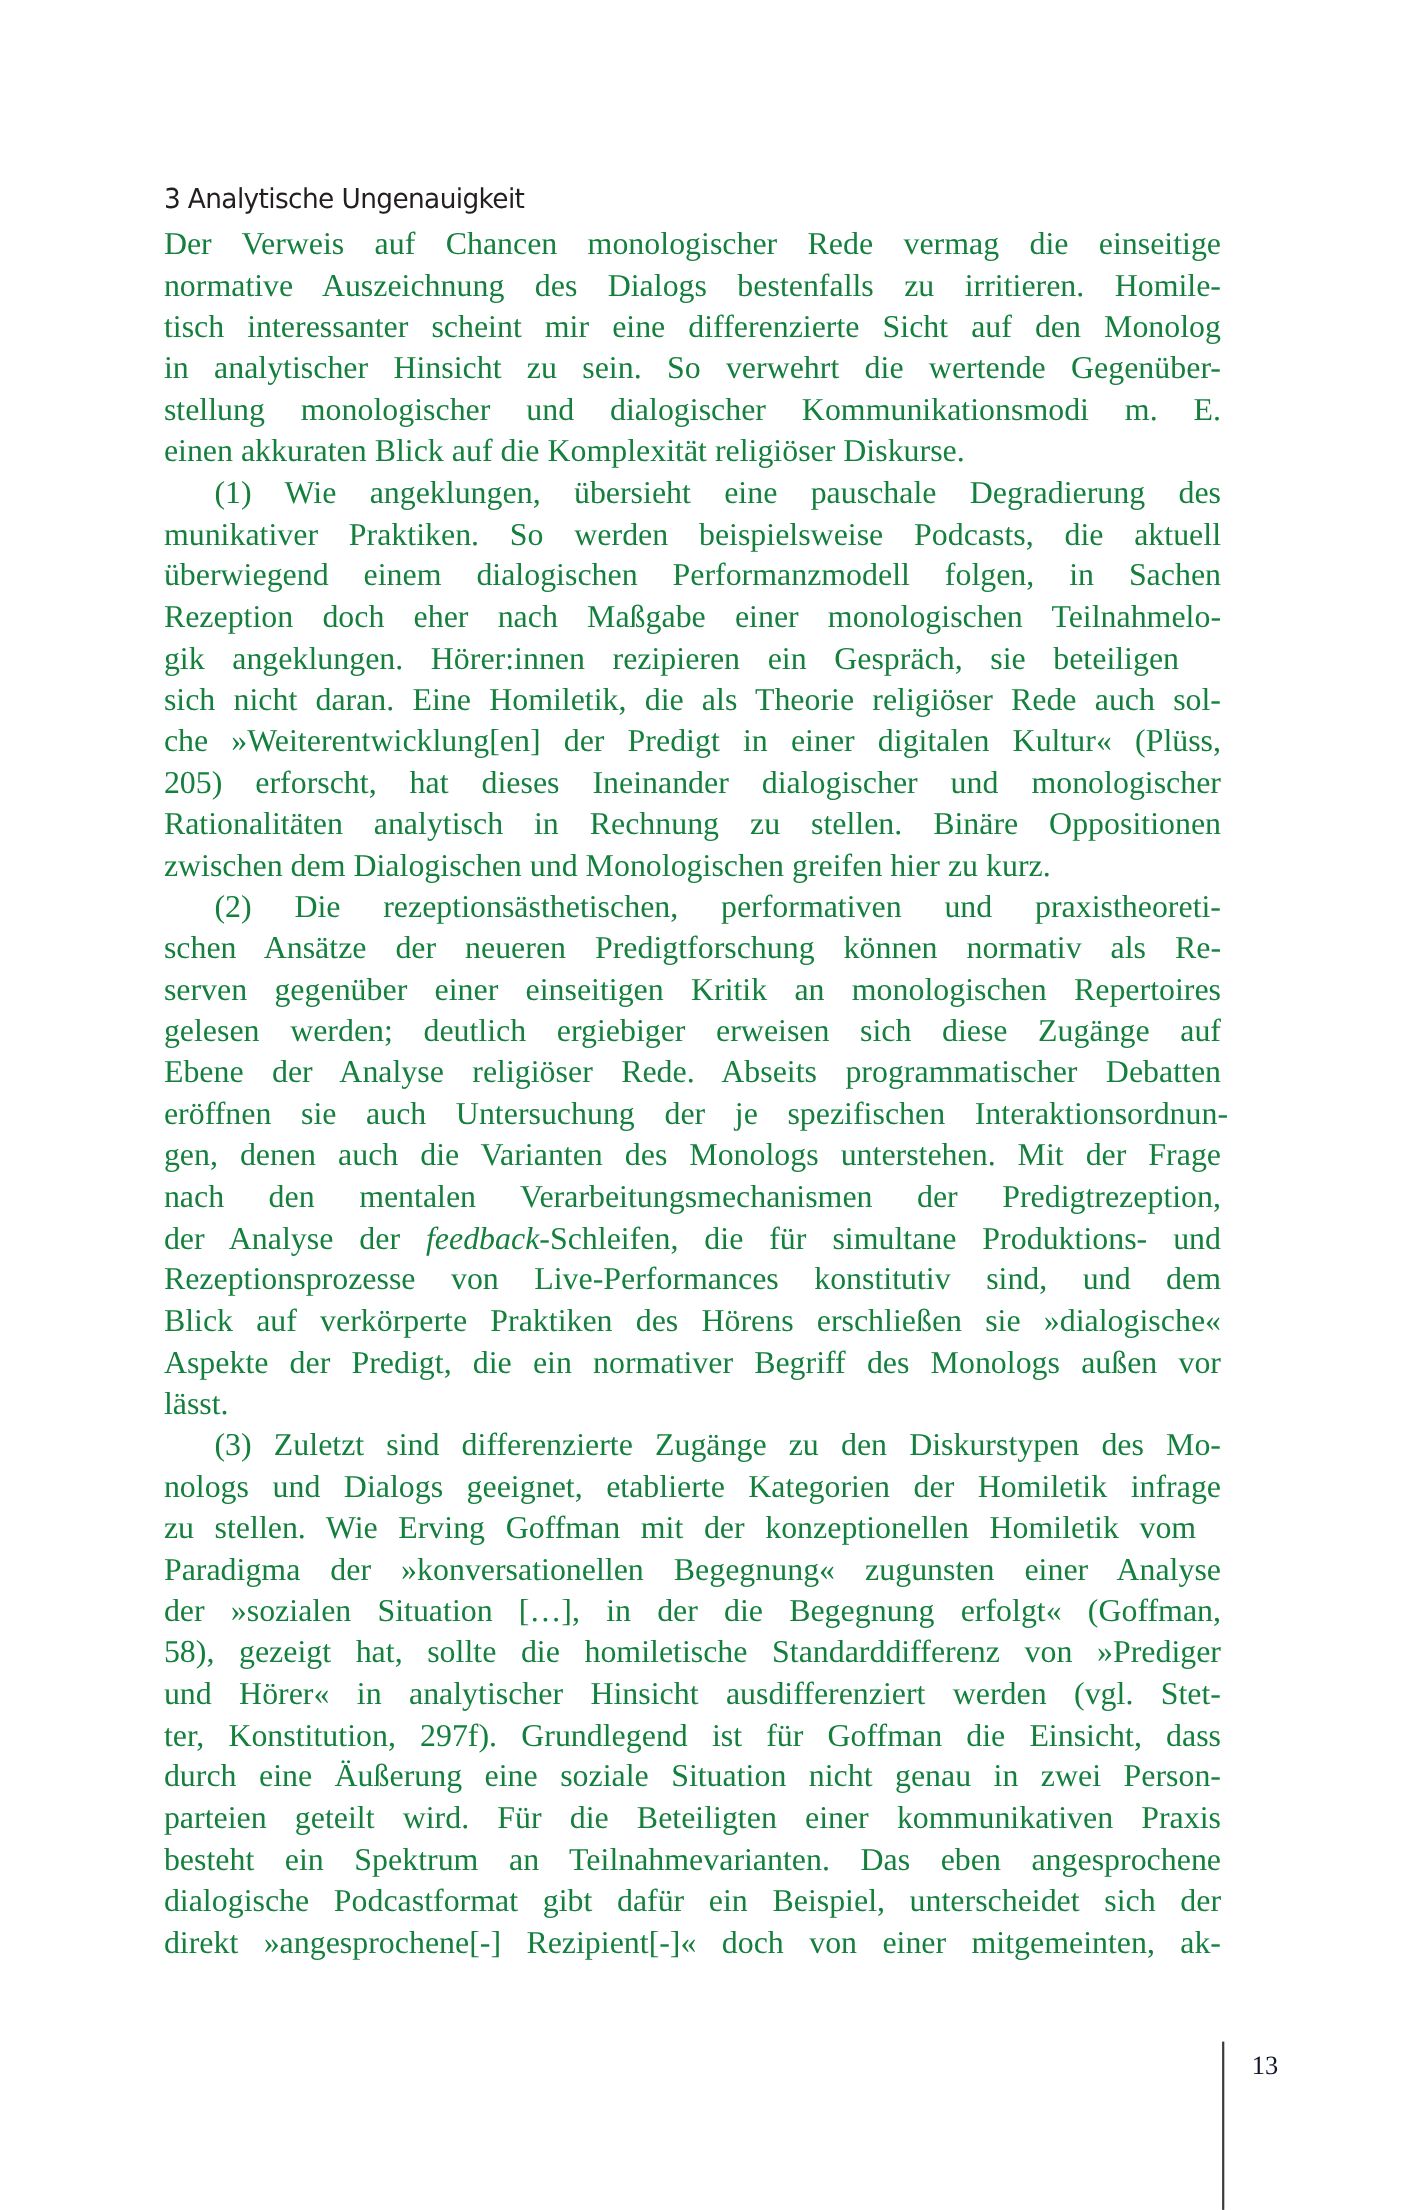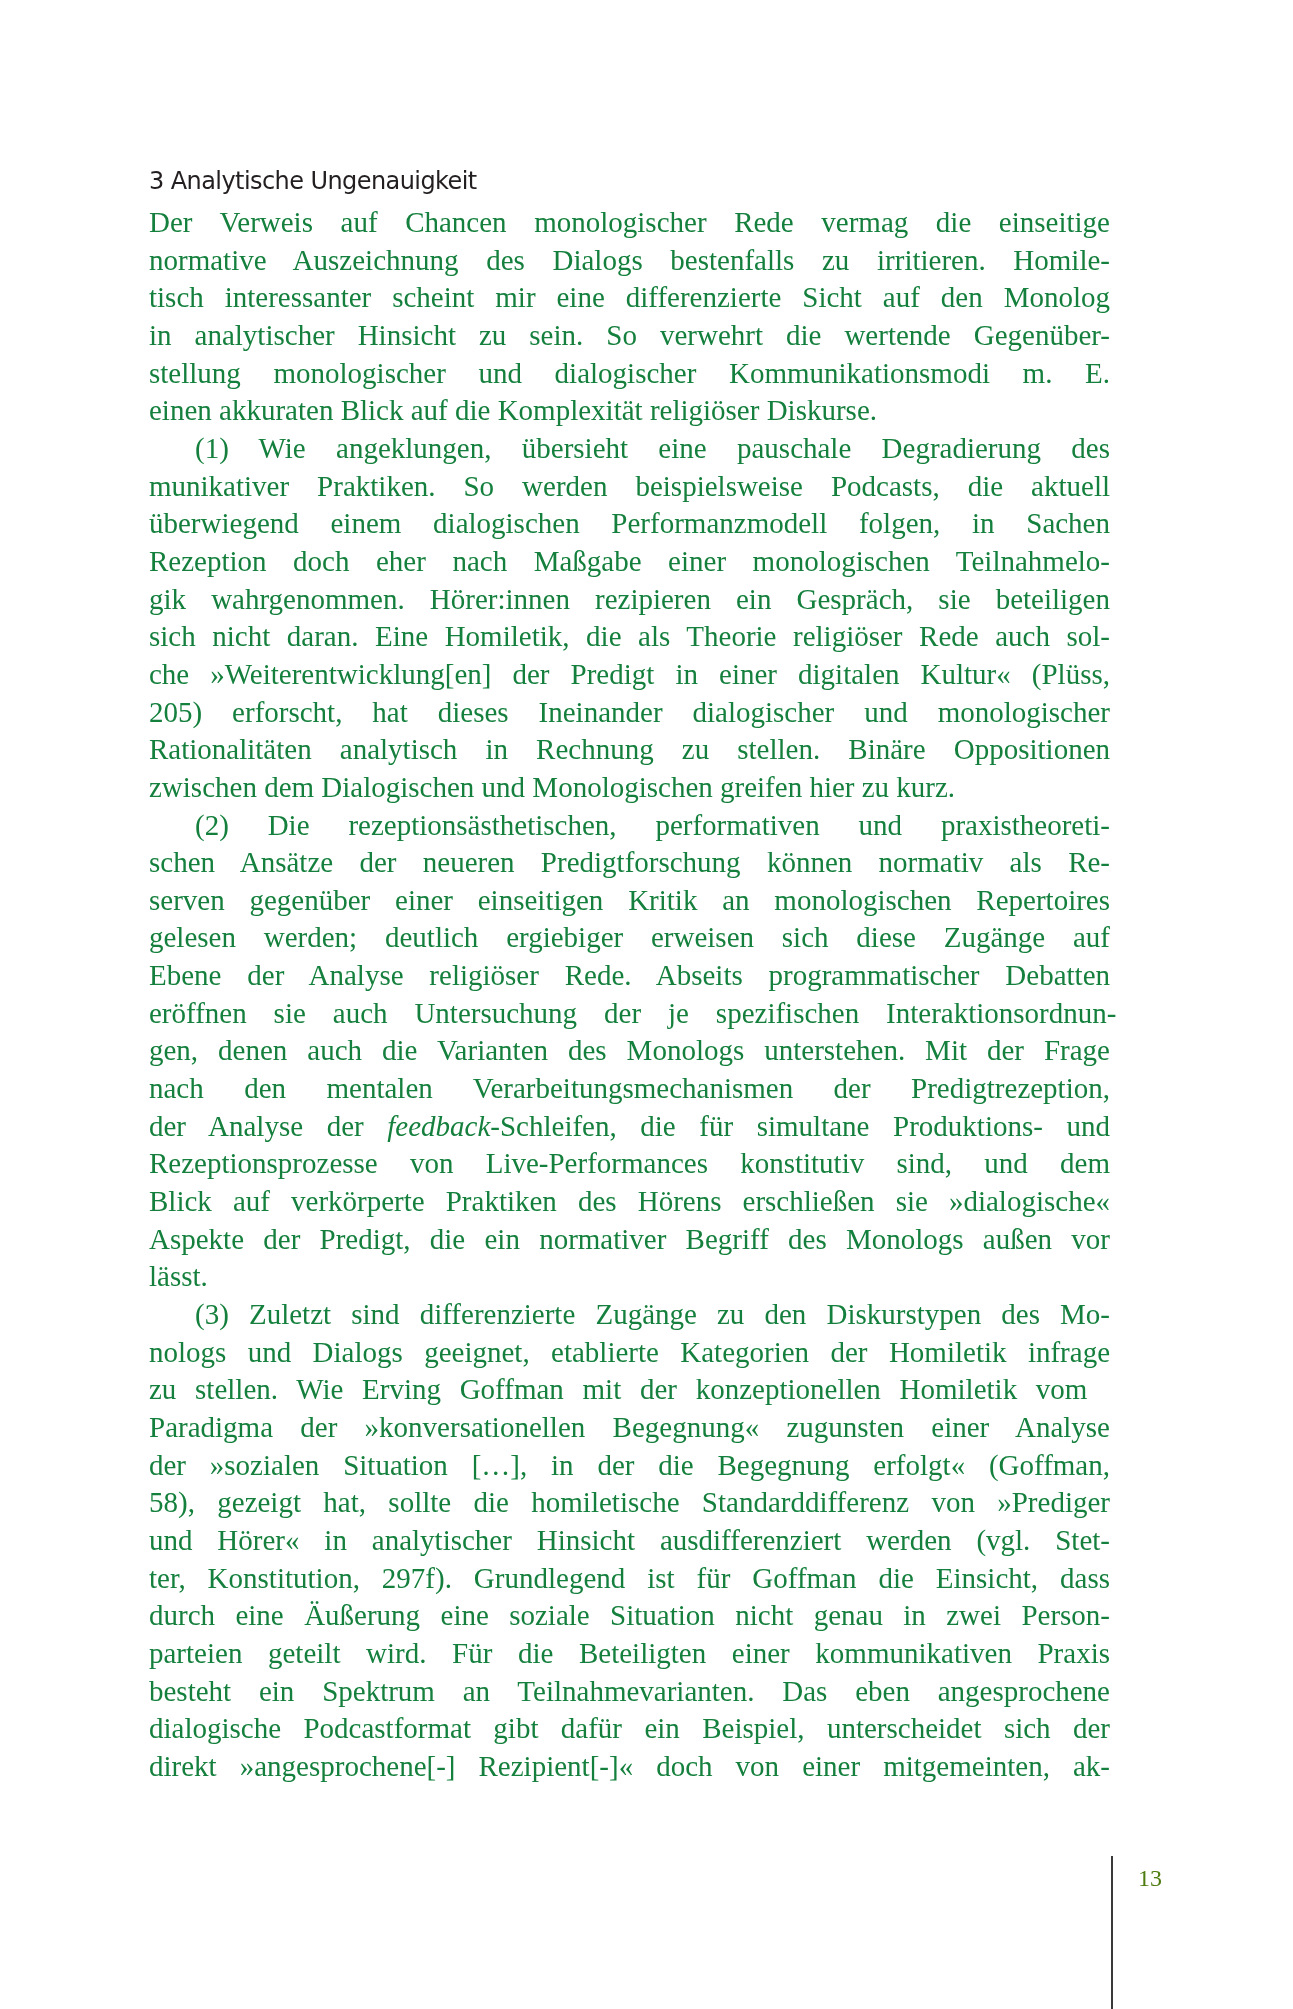--- a/index.html
+++ b/index.html
@@ -68,21 +68,21 @@
     height: 153px;
     background: #3a3a3a;
   }
   .pageno {
     position: absolute;
     left: 1138px;
     top: 1864px;
     font-family: "Liberation Serif", "DejaVu Serif", serif;
     font-size: 24px;
     line-height: 28px;
-    color: #4d7c0f;
+    color: #0f172a;
   }
 </style>
 </head>
 <body>
 
 <div class="page">
   <h2 class="heading">3 Analytische Ungenauigkeit</h2>
 
   <div class="body">
 
@@ -93,21 +93,21 @@
       <span class="line"><span style="white-space: nowrap; display: inline-block; word-spacing: 15.7552px;">in analytischer Hinsicht zu sein. So verwehrt die wertende Gegenüber-</span></span>
       <span class="line"><span style="white-space: nowrap; display: inline-block; word-spacing: 25.3854px;">stellung monologischer und dialogischer Kommunikationsmodi m. E.</span></span>
       <span class="line last"><span style="white-space: nowrap; display: inline-block;">einen akkuraten Blick auf die Komplexität religiöser Diskurse.</span></span>
     </div>
 
     <div class="paragraph">
       <span class="line indent"><span style="white-space: nowrap; display: inline-block; word-spacing: 23.0536px;">(1) Wie angeklungen, übersieht eine pauschale Degradierung des</span></span>
       <span class="line"><span style="white-space: nowrap; display: inline-block; word-spacing: 20.7344px;">munikativer Praktiken. So werden beispielsweise Podcasts, die aktuell</span></span>
       <span class="line"><span style="white-space: nowrap; display: inline-block; word-spacing: 24.474px;">überwiegend einem dialogischen Performanzmodell folgen, in Sachen</span></span>
       <span class="line"><span style="white-space: nowrap; display: inline-block; word-spacing: 19.2768px;">Rezeption doch eher nach Maßgabe einer monologischen Teilnahmelo-</span></span>
-      <span class="line"><span style="white-space: nowrap; display: inline-block; word-spacing: 17.8371px;">gik wahrgenommen. Hörer:innen rezipieren ein Gespräch, sie beteiligen</span></span>
+      <span class="line"><span style="white-space: nowrap; display: inline-block; word-spacing: 17.8371px;">gik angeklungen. Hörer:innen rezipieren ein Gespräch, sie beteiligen</span></span>
       <span class="line"><span style="white-space: nowrap; display: inline-block; word-spacing: 9.29688px;">sich nicht daran. Eine Homiletik, die als Theorie religiöser Rede auch sol-</span></span>
       <span class="line"><span style="white-space: nowrap; display: inline-block; word-spacing: 13.8105px;">che »Weiterentwicklung[en] der Predigt in einer digitalen Kultur« (Plüss,</span></span>
       <span class="line"><span style="white-space: nowrap; display: inline-block; word-spacing: 22.7009px;">205) erforscht, hat dieses Ineinander dialogischer und monologischer</span></span>
       <span class="line"><span style="white-space: nowrap; display: inline-block; word-spacing: 20.8527px;">Rationalitäten analytisch in Rechnung zu stellen. Binäre Oppositionen</span></span>
       <span class="line last"><span style="white-space: nowrap; display: inline-block;">zwischen dem Dialogischen und Monologischen greifen hier zu kurz.</span></span>
     </div>
 
     <div class="paragraph">
       <span class="line indent"><span style="white-space: nowrap; display: inline-block; word-spacing: 31.6094px;">(2) Die rezeptionsästhetischen, performativen und praxistheoreti-</span></span>
       <span class="line"><span style="white-space: nowrap; display: inline-block; word-spacing: 19.0586px;">schen Ansätze der neueren Predigtforschung können normativ als Re-</span></span>

